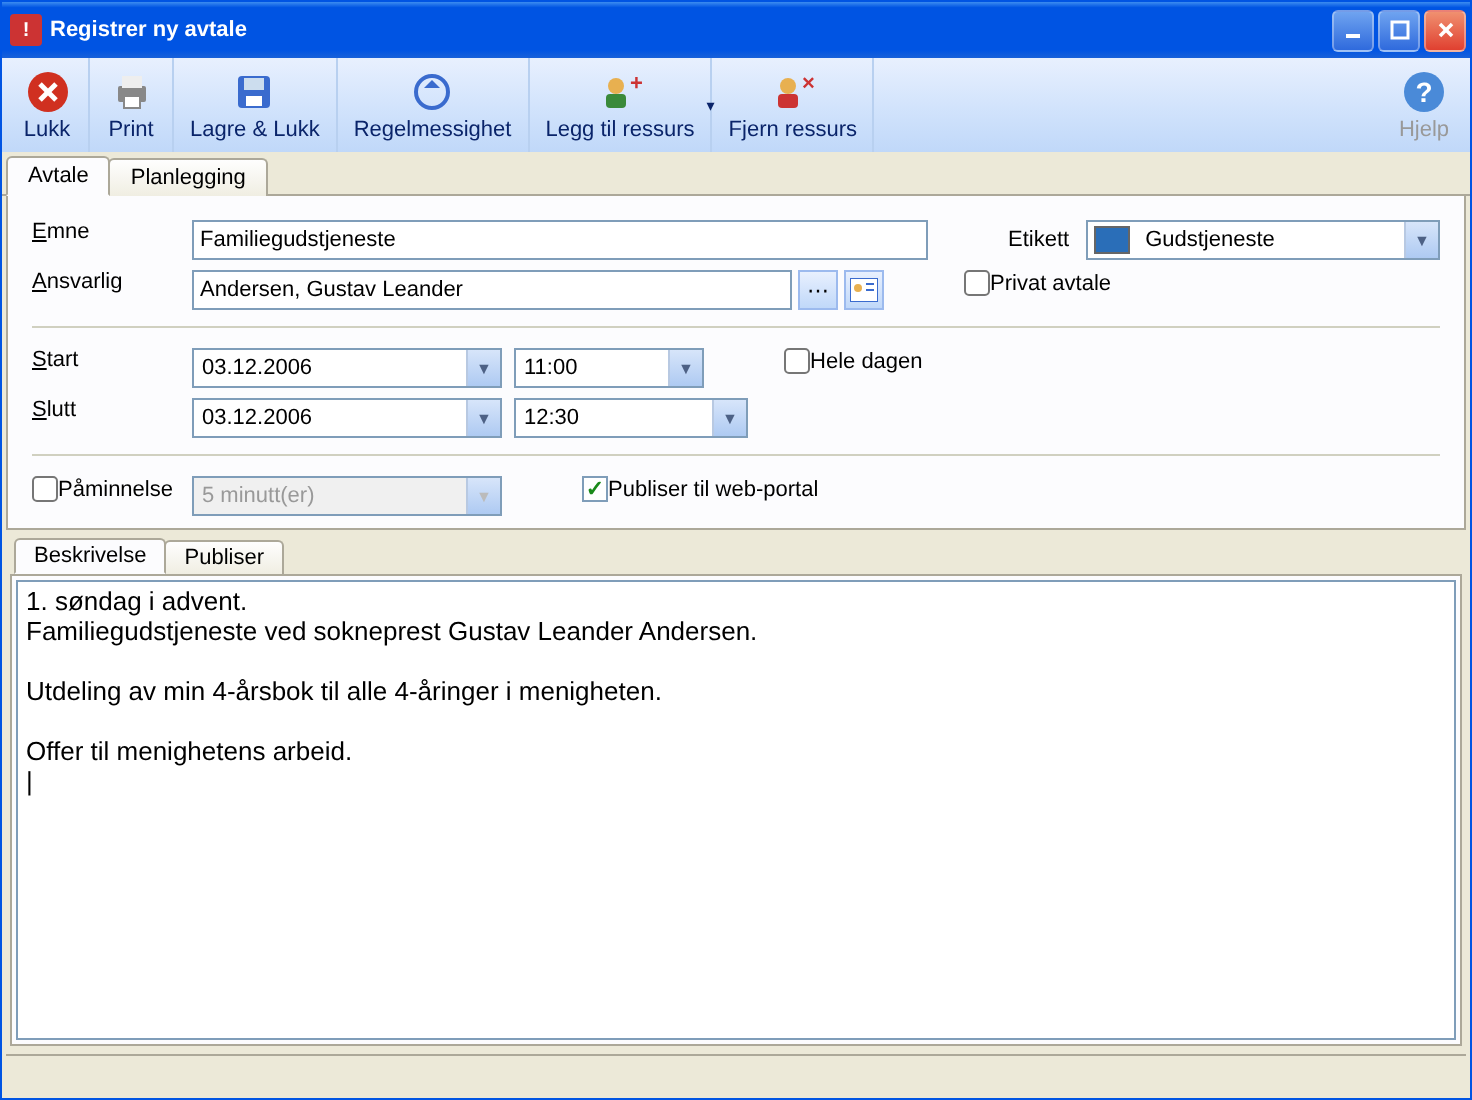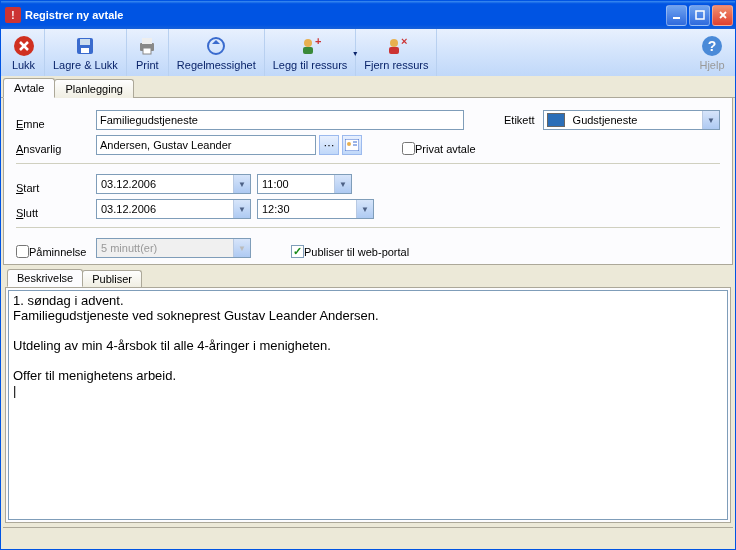--- a/index.html
+++ b/index.html
@@ -123,21 +123,21 @@
   .form-area {
     background: #fcfcfe;
     border: 1px solid #aca899;
     border-top: none;
     margin: 0 2px;
     padding: 12px 12px 6px 12px;
     flex: 0 0 auto;
   }
   .row {
     display: flex;
-    align-items: flex-end;
+    align-items: flex-start;
     margin-bottom: 5px;
   }
   .row .lbl {
     width: 80px;
     color: #000;
   }
   .row .lbl .u { text-decoration: underline; }
   input[type=text], select, .combo {
     border: 1px solid #7f9db9;
     height: 20px;
@@ -278,36 +278,36 @@
             <circle cx="11" cy="11" r="10" fill="#d03020"></circle>
             <line x1="7" y1="7" x2="15" y2="15" stroke="#fff" stroke-width="2.5"></line>
             <line x1="15" y1="7" x2="7" y2="15" stroke="#fff" stroke-width="2.5"></line>
           </svg>
         </div>
       <span>Lukk</span>
     </div>
     <div class="tbtn">
       <div class="ticon">
           <svg width="22" height="22">
+            <rect x="4" y="8" width="14" height="8" rx="1" fill="#888"></rect>
+            <rect x="6" y="3" width="10" height="6" fill="#eee"></rect>
+            <rect x="7" y="13" width="8" height="6" fill="#fff" stroke="#888"></rect>
+          </svg>
+        </div>
+      <span>Print</span>
+    </div>
+    <div class="tbtn">
+      <div class="ticon">
+          <svg width="22" height="22">
             <rect x="3" y="3" width="16" height="16" rx="2" fill="#3a6bce"></rect>
             <rect x="6" y="4" width="10" height="6" fill="#cde"></rect>
             <rect x="7" y="13" width="8" height="5" fill="#fff"></rect>
           </svg>
         </div>
       <span>Lagre &amp; Lukk</span>
-    </div>
-    <div class="tbtn">
-      <div class="ticon">
-          <svg width="22" height="22">
-            <rect x="4" y="8" width="14" height="8" rx="1" fill="#888"></rect>
-            <rect x="6" y="3" width="10" height="6" fill="#eee"></rect>
-            <rect x="7" y="13" width="8" height="6" fill="#fff" stroke="#888"></rect>
-          </svg>
-        </div>
-      <span>Print</span>
     </div>
     <div class="tbtn">
       <div class="ticon">
           <svg width="22" height="22">
             <circle cx="11" cy="11" r="8" fill="none" stroke="#3a6bce" stroke-width="2"></circle>
             <polygon points="11,5 15,9 7,9" fill="#3a6bce"></polygon>
           </svg>
         </div>
       <span>Regelmessighet</span>
     </div>
@@ -357,21 +357,21 @@
         <span>Etikett</span>
         <div class="combo" style="flex:1">
           <span class="etikett-color" style="margin:2px 4px 2px 3px"></span>
           <span class="cval">Gudstjeneste</span>
           <span class="carrow">▼</span>
         </div>
       </div>
     </div>
     <div class="row">
       <div class="lbl"><span class="u">A</span>nsvarlig</div>
-      <input type="text" style="width: 220px;" value="Andersen, Gustav Leander">
+      <input type="text" style="width: 300px;" value="Andersen, Gustav Leander">
       <div class="iconbtn">⋯</div>
       <div class="iconbtn">
           <svg width="14" height="12">
             <rect x="0" y="0" width="14" height="12" fill="#fff" stroke="#3a6bce"></rect>
             <circle cx="4" cy="5" r="2" fill="#e8b050"></circle>
             <line x1="8" y1="3" x2="12" y2="3" stroke="#3a6bce"></line>
             <line x1="8" y1="6" x2="12" y2="6" stroke="#3a6bce"></line>
           </svg>
         </div>
       <div class="rightside">
@@ -388,20 +388,26 @@
       <div class="lbl"><span class="u">S</span>tart</div>
       <div class="combo" style="width:155px">
         <span class="cval">03.12.2006</span>
         <span class="carrow">▼</span>
       </div>
       <div style="width:6px"></div>
       <div class="combo" style="width:95px">
         <span class="cval">11:00</span>
         <span class="carrow">▼</span>
       </div>
+      <div class="rightside">
+        <div class="cbx">
+          <input type="checkbox" style="">
+          <span><span class="u">H</span>ele dagen</span>
+        </div>
+      </div>
     </div>
     <div class="row">
       <div class="lbl"><span class="u">S</span>lutt</div>
       <div class="combo" style="width:155px">
         <span class="cval">03.12.2006</span>
         <span class="carrow">▼</span>
       </div>
       <div style="width:6px"></div>
       <div class="combo" style="width:117px">
         <span class="cval">12:30</span>

